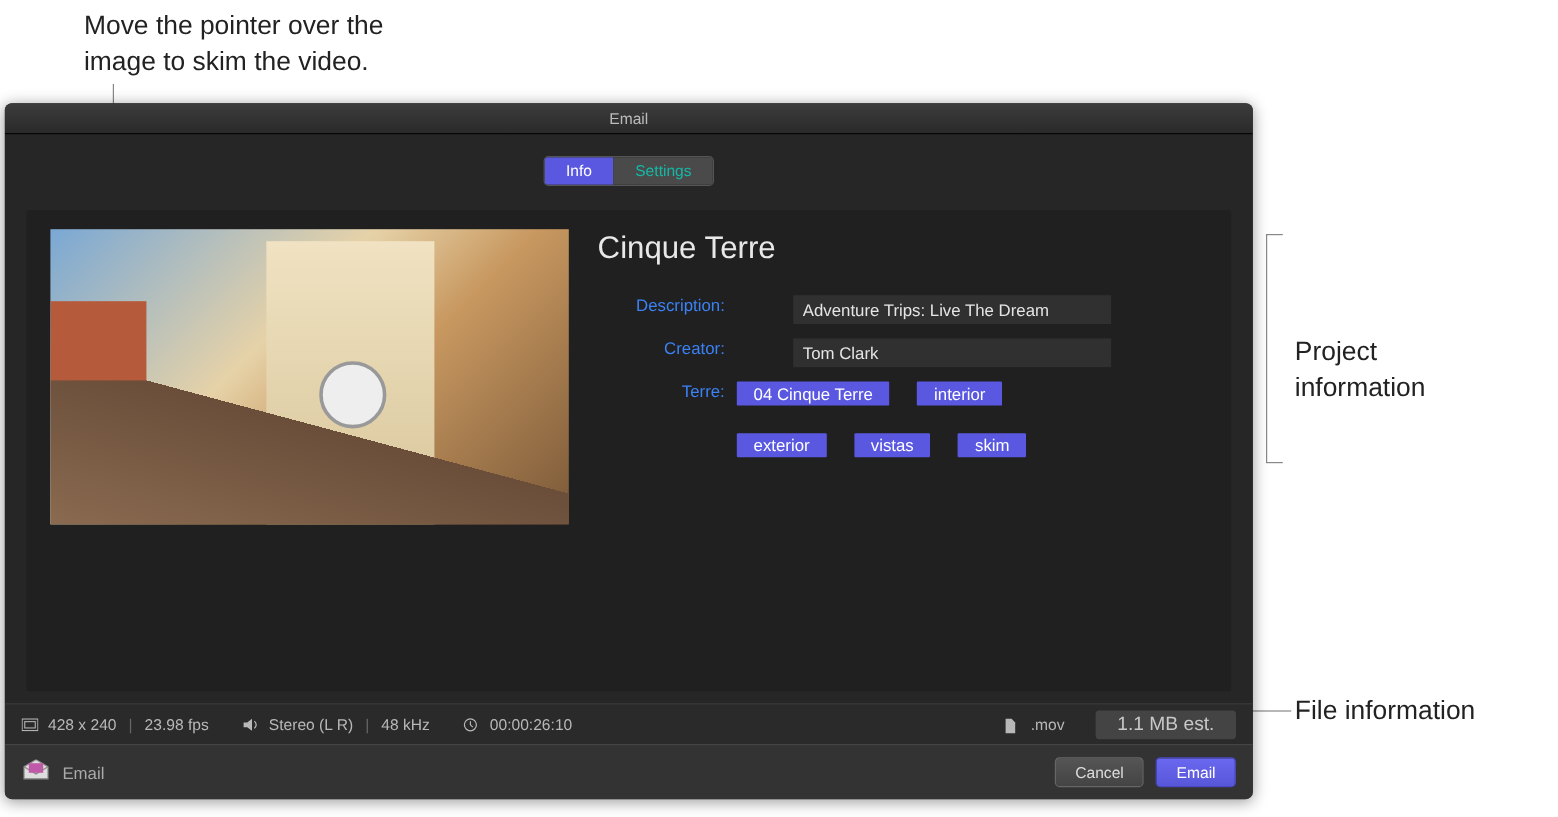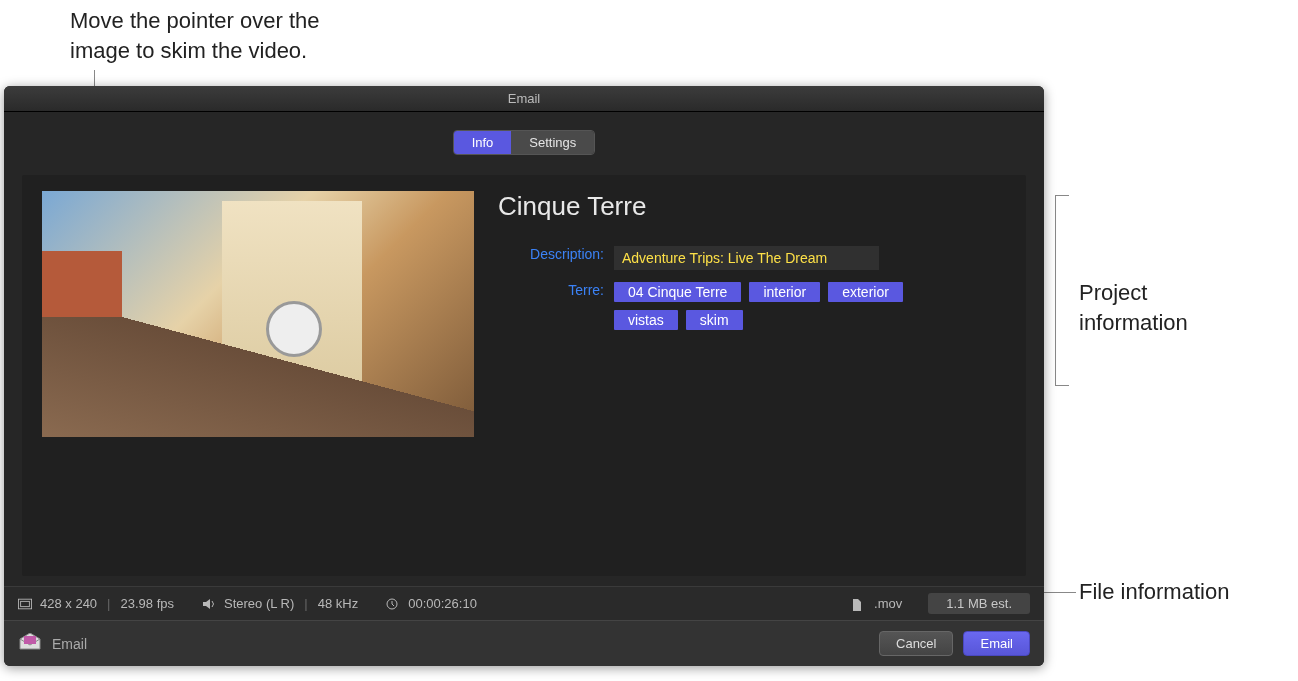--- a/index.html
+++ b/index.html
@@ -68,21 +68,21 @@
       border-radius: 4px;
       overflow: hidden;
       border: 1px solid #555;
     }
     .seg button {
       border: none;
       padding: 4px 18px;
       font-size: 13px;
       cursor: pointer;
       background: #4a4a4a;
-      color: #e5e5e5;
+      color: #14b8a6;
     }
     .seg button.active {
       background: #5a58e0;
       color: #fff;
     }
     .panel-body {
       background: #202020;
       flex: 1;
       padding: 16px 20px;
       display: flex;
@@ -118,23 +118,23 @@
       position:absolute; left:0; top:60px; width:80px; height:90px;
       background:#b55a3a;
     }
 
     .attrs { flex: 1; color: #d8d8d8; font-size: 14px; }
     .proj-title { font-size: 26px; color: #e8e8e8; margin-bottom: 24px; font-weight: 400; }
     .attr-row { display: flex; margin-bottom: 12px; align-items: flex-start; }
     .attr-label { width: 116px; text-align: right; color: #3b82f6; padding-right: 10px; }
     .attr-input {
       background: #303030; border: none; padding: 4px 8px; width: 265px;
-      color: #fde047; font-size: 14px;
-    }
-    .tags { display: flex; flex-wrap: wrap; gap: 8px; width: 300px; align-items: flex-end; }
+      color: #e5e5e5; font-size: 14px; margin-left: 47px;
+    }
+    .tags { display: flex; flex-wrap: wrap; gap: 23px; width: 300px; align-items: flex-end; }
     .tag {
       background: #5a58e0;
       color: #fff;
       padding: 2px 14px;
       font-size: 14px;
       border-radius: 1px;
     }
 
     .info-bar {
       height: 34px;
@@ -145,21 +145,21 @@
       padding: 0 14px;
       color: #b8b8b8;
       font-size: 13px;
       gap: 8px;
     }
     .info-bar .sep { color: #666; margin: 0 2px; }
     .info-bar .icon { width:14px; height:12px; display:inline-block; }
     .info-bar .spacer { flex: 1; }
     .size-pill {
       background: #444; padding: 3px 18px; border-radius: 3px;
-      color: #c8c8c8; font-size: 13px;
+      color: #c8c8c8; font-size: 16px;
     }
     .footer {
       height: 46px;
       background: #333;
       border-top: 1px solid #444;
       display: flex;
       align-items: center;
       padding: 0 14px;
       gap: 10px;
     }
@@ -217,20 +217,24 @@
         <div class="roofs"></div>
       </div>
       <div class="attrs">
         <div class="proj-title">Cinque Terre</div>
 
         <div class="attr-row">
           <div class="attr-label">Description:</div>
           <input class="attr-input" value="Adventure Trips: Live The Dream" style="">
         </div>
 
+        <div class="attr-row">
+          <div class="attr-label">Creator:</div>
+          <input class="attr-input" value="Tom Clark" style="">
+        </div>
 
         <div class="attr-row">
           <div class="attr-label">Terre:</div>
           <div class="tags">
             <span class="tag">04 Cinque Terre</span>
             <span class="tag">interior</span>
             <span class="tag">exterior</span>
             <span class="tag">vistas</span>
             <span class="tag">skim</span>
           </div>

